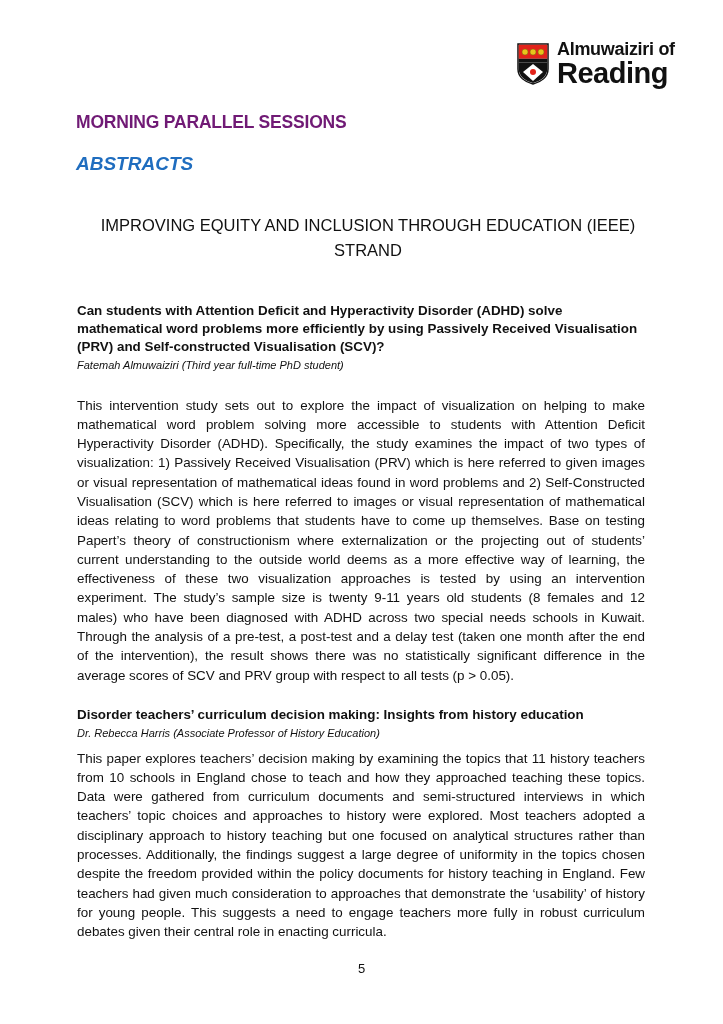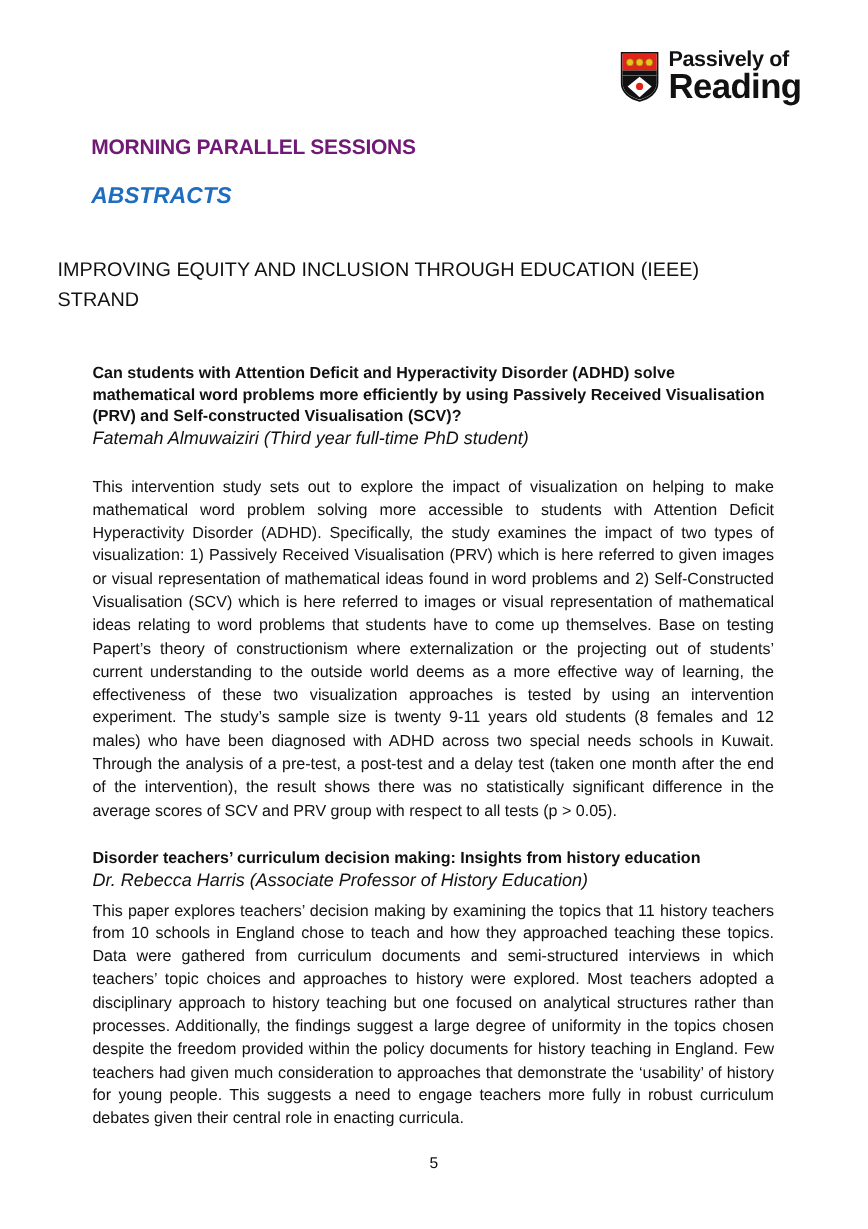--- a/index.html
+++ b/index.html
@@ -16,26 +16,26 @@
     .logo-line2 { font-size: 29px; font-weight: bold; color: #111; letter-spacing: -0.5px; margin-top: 1px; }
     .section-head {
       position: absolute; left: 76px; top: 112px;
       font-size: 17.5px; font-weight: bold; color: #701a75; letter-spacing: -0.2px;
     }
     .section-sub {
       position: absolute; left: 76px; top: 153px;
       font-size: 19px; font-weight: bold; font-style: italic; color: #1f6dbf;
     }
     .strand {
-      position: absolute; left: 48px; width: 600px; top: 213px;
-      font-size: 16.5px; line-height: 25px; color: #111;
+      position: absolute; left: 68px; width: 600px; top: 213px;
+      text-align: center; font-size: 16.5px; line-height: 25px; color: #111;
     }
     .abstract { position: absolute; left: 77px; width: 568px; }
     .abs-title { font-size: 13.4px; font-weight: bold; line-height: 18px; margin: 0; }
-    .abs-author { font-size: 15px; font-style: italic; line-height: 19.5px; margin: 0; }
+    .abs-author { font-size: 11px; font-style: italic; line-height: 19.5px; margin: 0; }
     .abs-body {
       font-size: 13.4px; line-height: 19.3px; text-align: justify; margin: 0;
     }
     #abs1 { top: 302px; }
     #abs1 .abs-body { margin-top: 20px; }
     #abs2 { top: 706px; }
     #abs2 .abs-body { margin-top: 5px; }
     .page-num {
       position: absolute; left: 0; width: 723px; top: 961px; text-align: center; font-size: 13px;
     }
@@ -49,21 +49,21 @@
     <rect x="1.75" y="1.75" width="28.5" height="14" fill="#e2231a"></rect>
     <circle cx="8" cy="9" r="3" fill="#e8c51c" stroke="#7a6a10" stroke-width="0.5"></circle>
     <circle cx="16" cy="9" r="3" fill="#e8c51c" stroke="#7a6a10" stroke-width="0.5"></circle>
     <circle cx="24" cy="9" r="3" fill="#e8c51c" stroke="#7a6a10" stroke-width="0.5"></circle>
     <rect x="1.75" y="15.75" width="28.5" height="4" fill="#111"></rect>
     <path d="M1.75 20 H30.25 V26 C30.25 33 24 38 16 40 C8 38 1.75 33 1.75 26 Z" fill="#111"></path>
     <path d="M16 21 L26 29 L16 38 L6 29 Z" fill="#ffffff"></path>
     <circle cx="16" cy="29" r="3" fill="#e2231a"></circle>
   </svg>
   <div class="logo-text">
-    <div class="logo-line1">Passively of</div>
+    <div class="logo-line1">Almuwaiziri of</div>
     <div class="logo-line2">Reading</div>
   </div>
 </div>
 
 <div class="section-head">MORNING PARALLEL SESSIONS</div>
 <div class="section-sub">ABSTRACTS</div>
 
 <div class="strand">IMPROVING EQUITY AND INCLUSION THROUGH EDUCATION (IEEE) STRAND</div>
 
 <div class="abstract" id="abs1">

